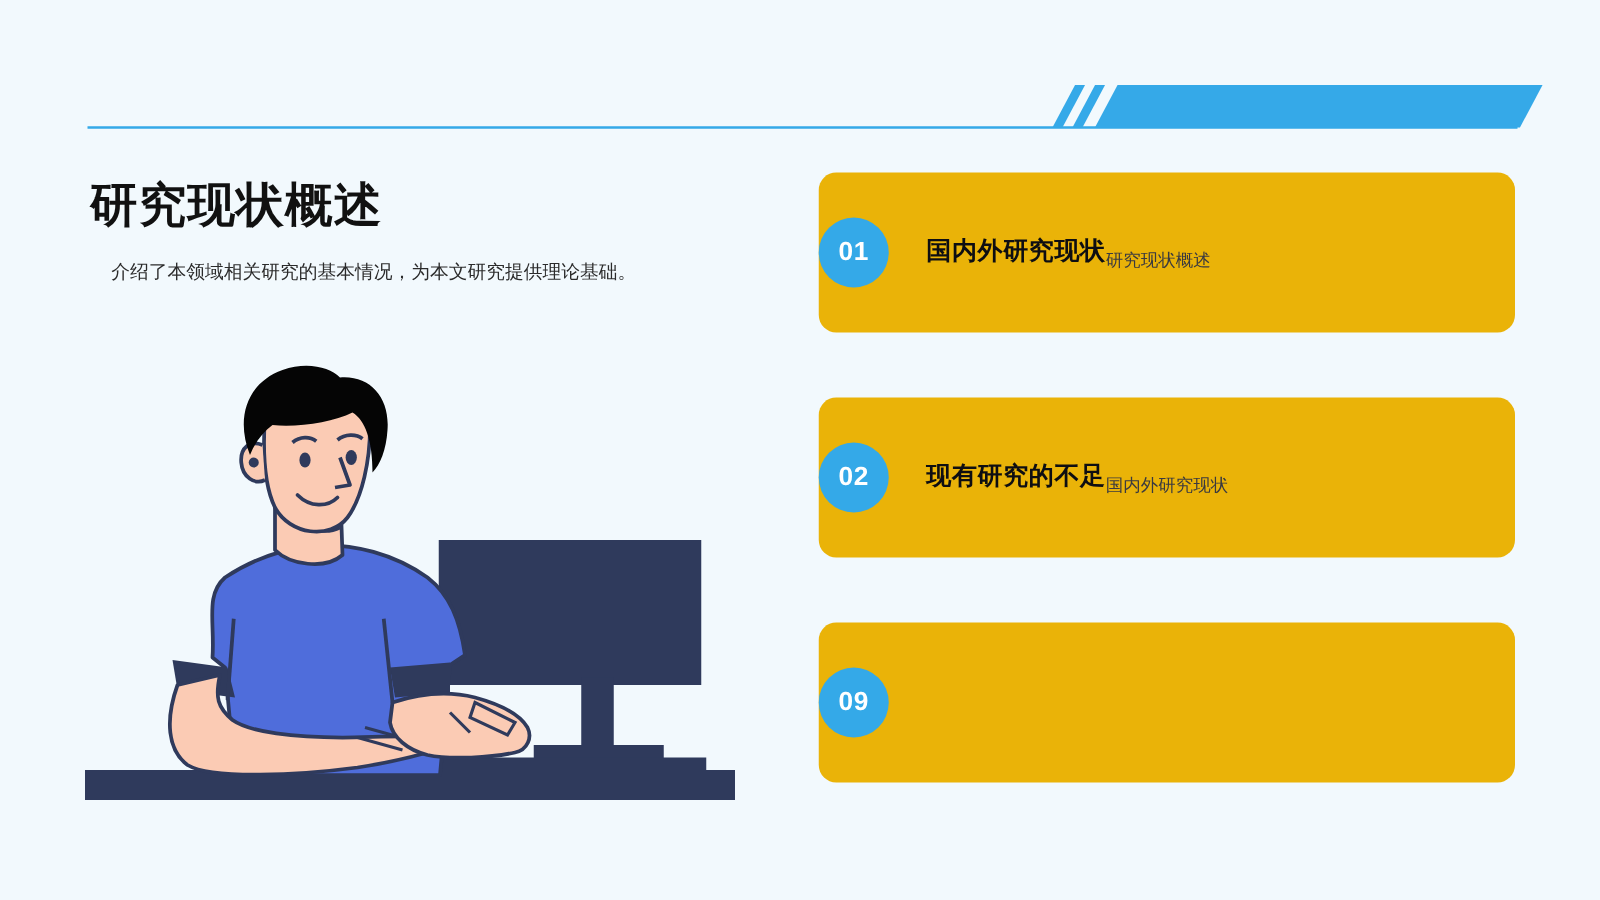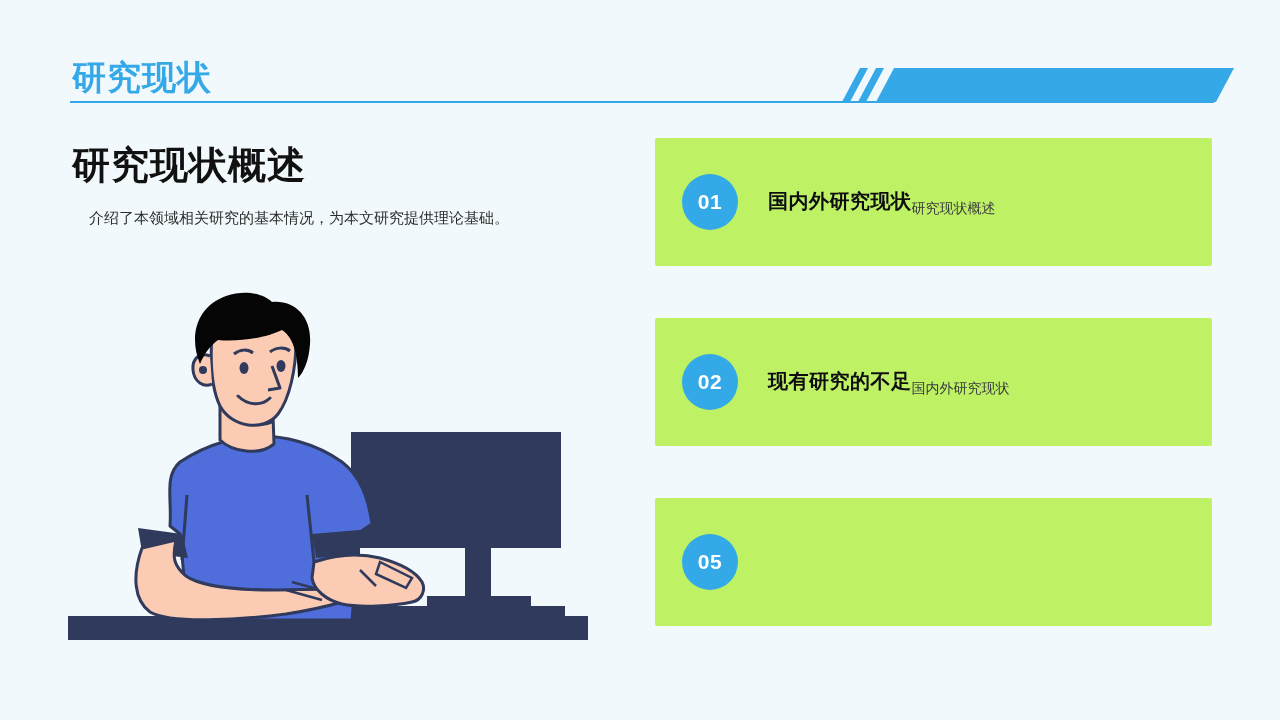--- a/index.html
+++ b/index.html
@@ -89,26 +89,25 @@
   #cards {
     position: absolute;
     left: 655px;
     top: 138px;
     width: 557px;
   }
   .card {
     position: relative;
     box-sizing: border-box;
     height: 128px;
-    background: #bef264;
-    border-radius: 2px;
+    background: #eab308;
+    border-radius: 14px;
     margin-bottom: 52px;
     display: flex;
     align-items: center;
-    padding-left: 27px;
   }
   .card:last-child { margin-bottom: 0; }
   .badge {
     flex: 0 0 auto;
     width: 56px;
     height: 56px;
     border-radius: 50%;
     background: #34a9e8;
     color: #ffffff;
     font-size: 21px;
@@ -135,21 +134,20 @@
     font-size: 14px;
     color: #3a3a40;
     line-height: 20px;
   }
 </style>
 </head>
 <body>
 
 <div id="slide">
 
-  <div id="header-title">研究现状</div>
 
   <div id="header-rule"></div>
 
   <div id="header-deco">
     <div class="deco-slash s1"></div>
     <div class="deco-slash s2"></div>
     <div class="deco-slash s3"></div>
   </div>
 
   <div id="left-heading">研究现状概述</div>
@@ -235,17 +233,17 @@
 
     <div class="card">
       <div class="badge">02</div>
       <div class="card-text">
         <div class="card-title">现有研究的不足</div>
         <div class="card-sub">国内外研究现状</div>
       </div>
     </div>
 
     <div class="card">
-      <div class="badge">05</div>
+      <div class="badge">09</div>
     </div>
 
   </div>
 </div>
 
 </body></html>

